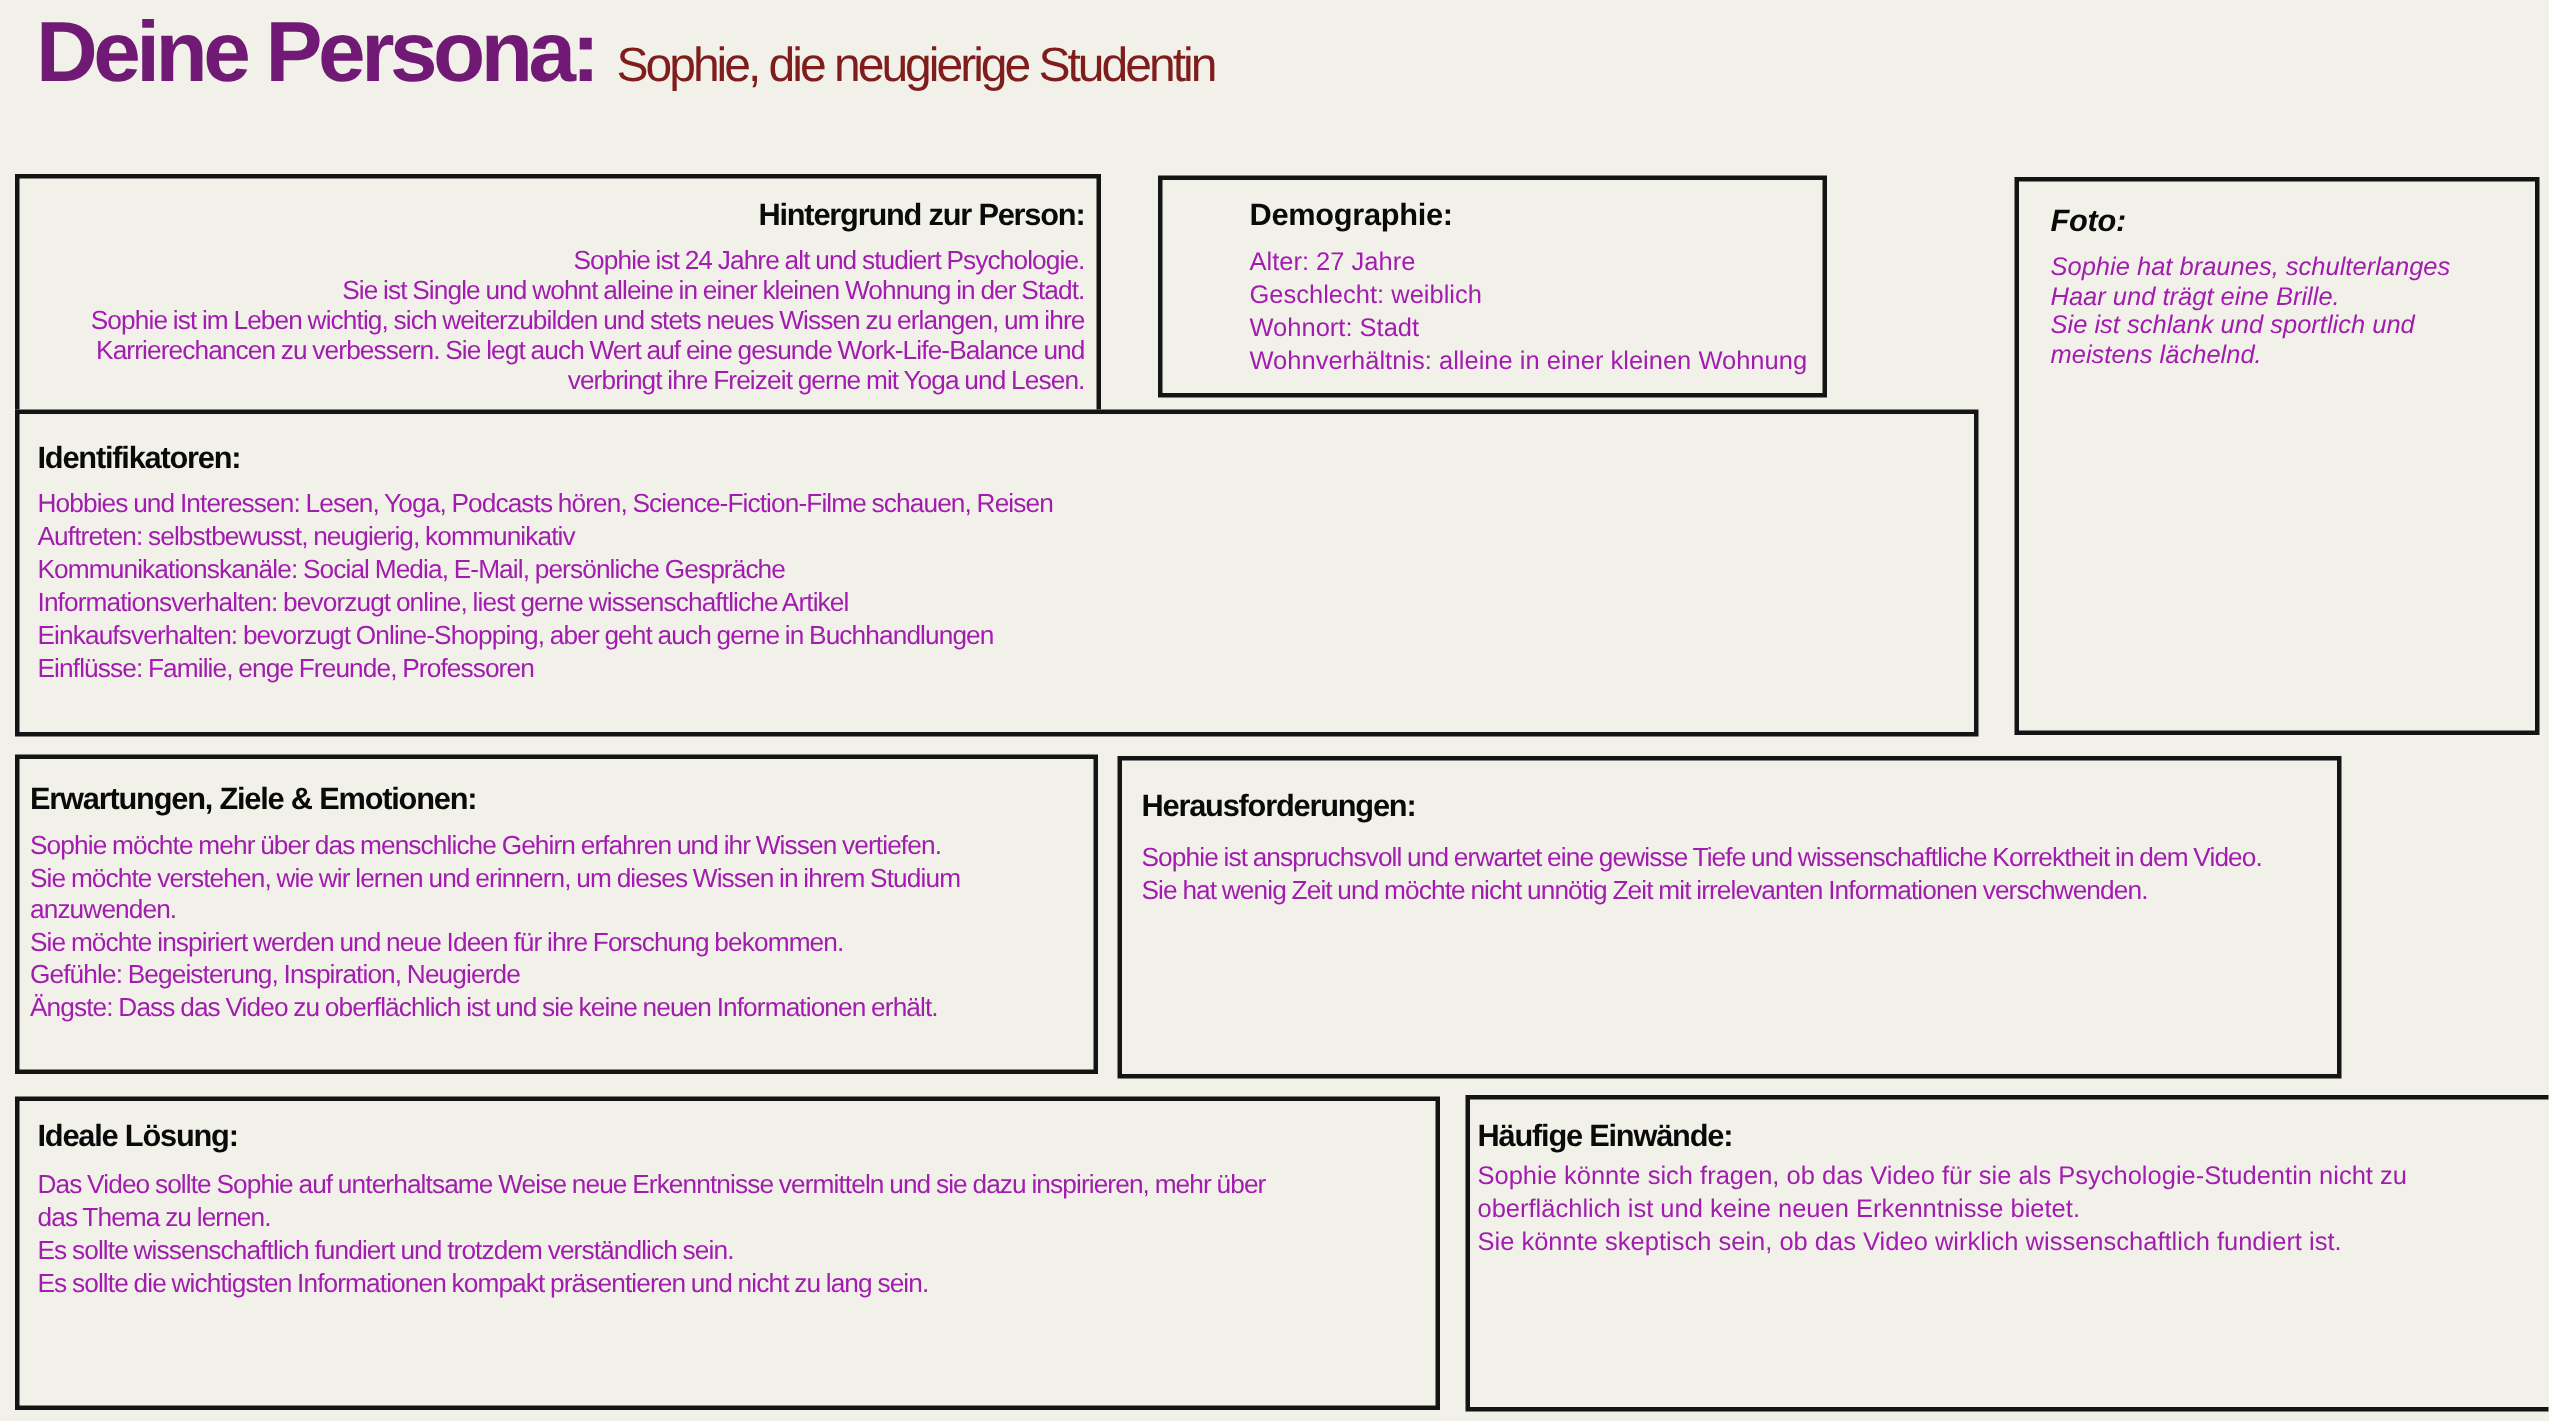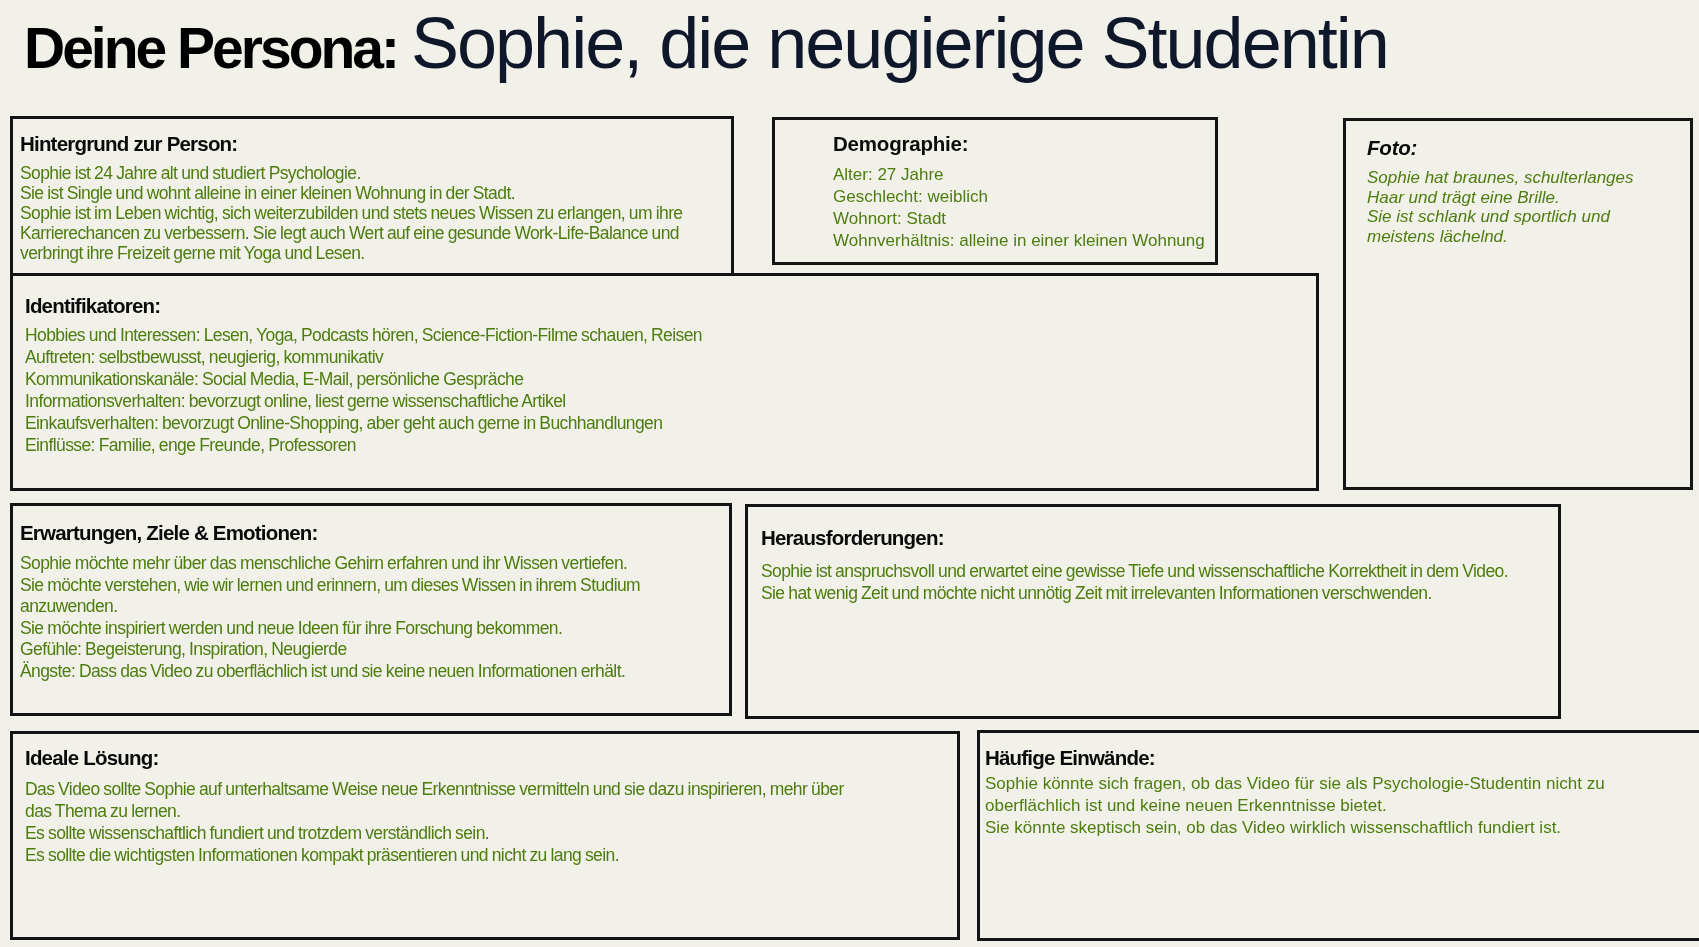--- a/index.html
+++ b/index.html
@@ -19,27 +19,27 @@
   
   .page-title {
     position: absolute;
     left: 24px;
     top: 2px;
     white-space: nowrap;
   }
   .title-prefix {
     font-size: 57px;
     font-weight: bold;
-    color: #000000;
+    color: #701a75;
     letter-spacing: -3px;
   }
   .title-persona {
-    font-size: 72px;
+    font-size: 32px;
     font-weight: normal;
-    color: #0f172a;
+    color: #7f1d1d;
     letter-spacing: -2px;
     margin-left: 14px;
     margin-top: 32px;
   }
   
   .box {
     position: absolute;
     border: 3px solid #141414;
     background: #f2f1e9;
     box-sizing: border-box;
@@ -47,32 +47,32 @@
   .box h2 {
     margin: 0;
     font-size: 20.5px;
     font-weight: bold;
     color: #0a0a0a;
     letter-spacing: -0.2px;
   }
   .box h2.cond { letter-spacing: -0.8px; }
   .lines { margin-top: 8px; }
   .line {
-    color: #4d7c0f;
+    color: #a21caf;
     font-size: 17px;
     line-height: 22px;
     white-space: nowrap;
   }
   .cond-text .line {
     font-size: 17.5px;
     letter-spacing: -0.6px;
     word-spacing: -0.5px;
   }
   
-  #box-hintergrund       { left: 10px;  top: 116px; width: 724px;  height: 184px; padding: 13px 8px 0 7px; }
+  #box-hintergrund       { left: 10px;  top: 116px; width: 724px;  height: 184px; padding: 13px 8px 0 7px; text-align: right; }
   #box-hintergrund .line { line-height: 20px; }
   #box-hintergrund .lines { margin-top: 7px; }
 
   #box-demographie       { left: 772px; top: 117px; width: 446px;  height: 148px; padding: 12px 8px 0 58px; }
 
   #box-foto              { left: 1343px; top: 118px; width: 350px; height: 372px; padding: 15px 8px 0 21px; font-style: italic; }
   #box-foto .line        { line-height: 19.5px; }
 
   #box-identifikatoren   { left: 10px;  top: 273px; width: 1309px; height: 218px; padding: 18px 8px 0 12px; }
   #box-identifikatoren .lines { margin-top: 6px; }

